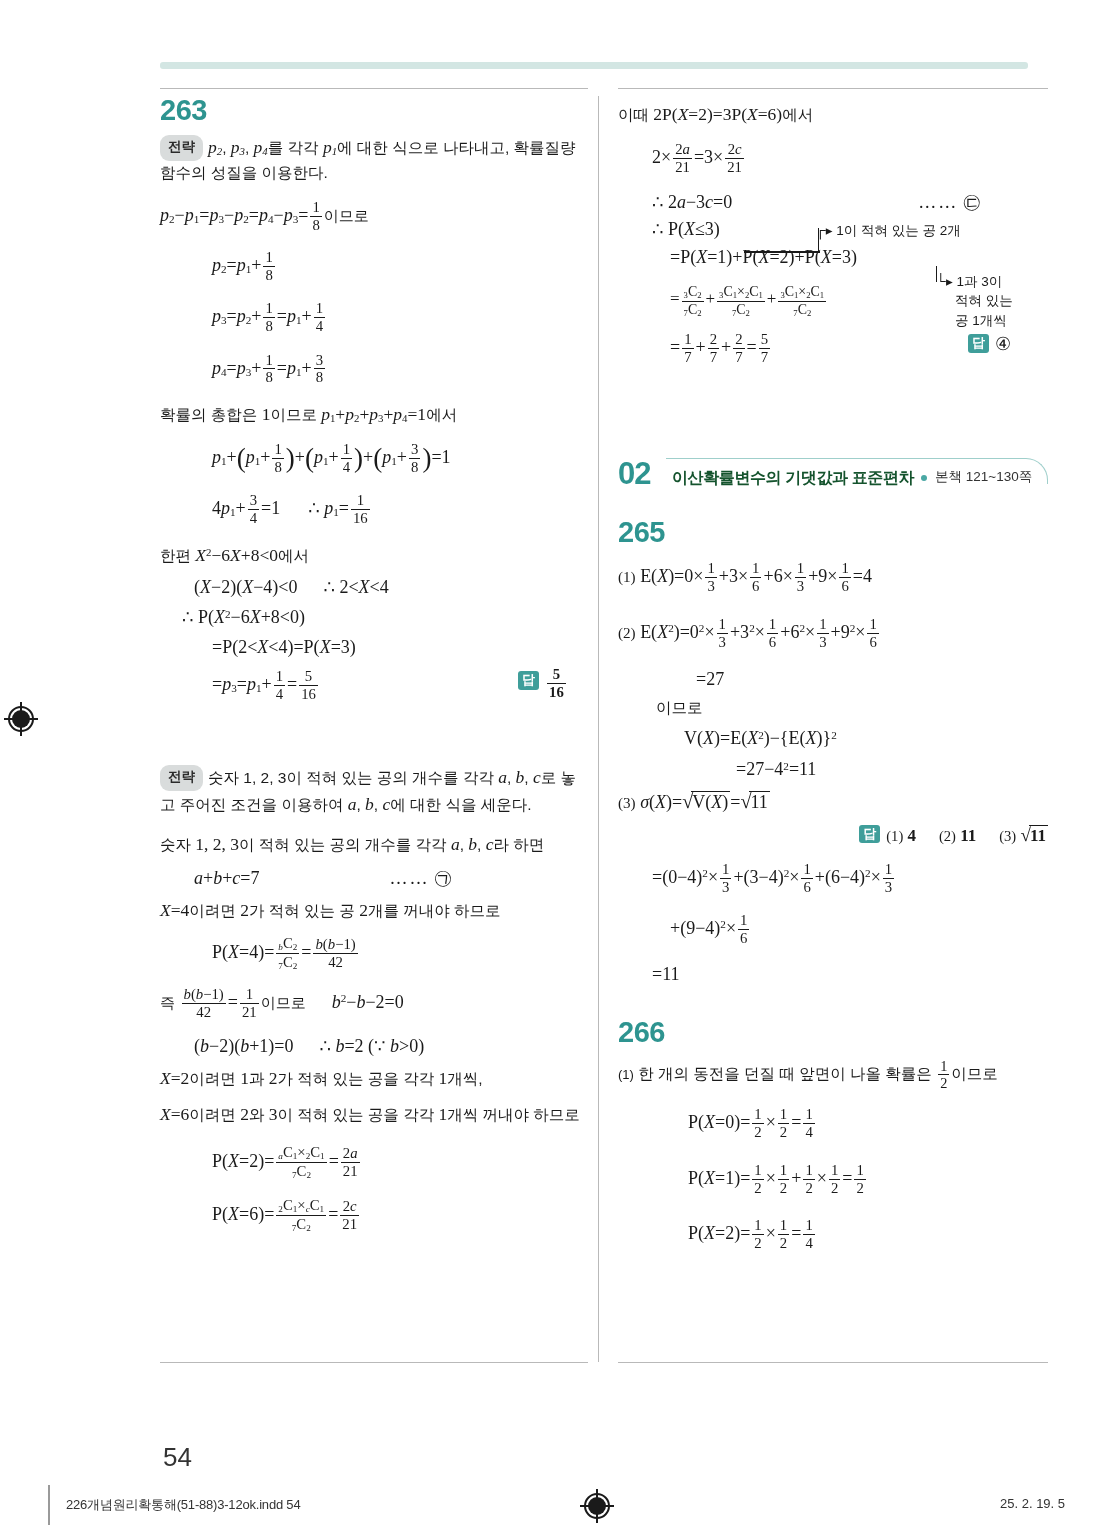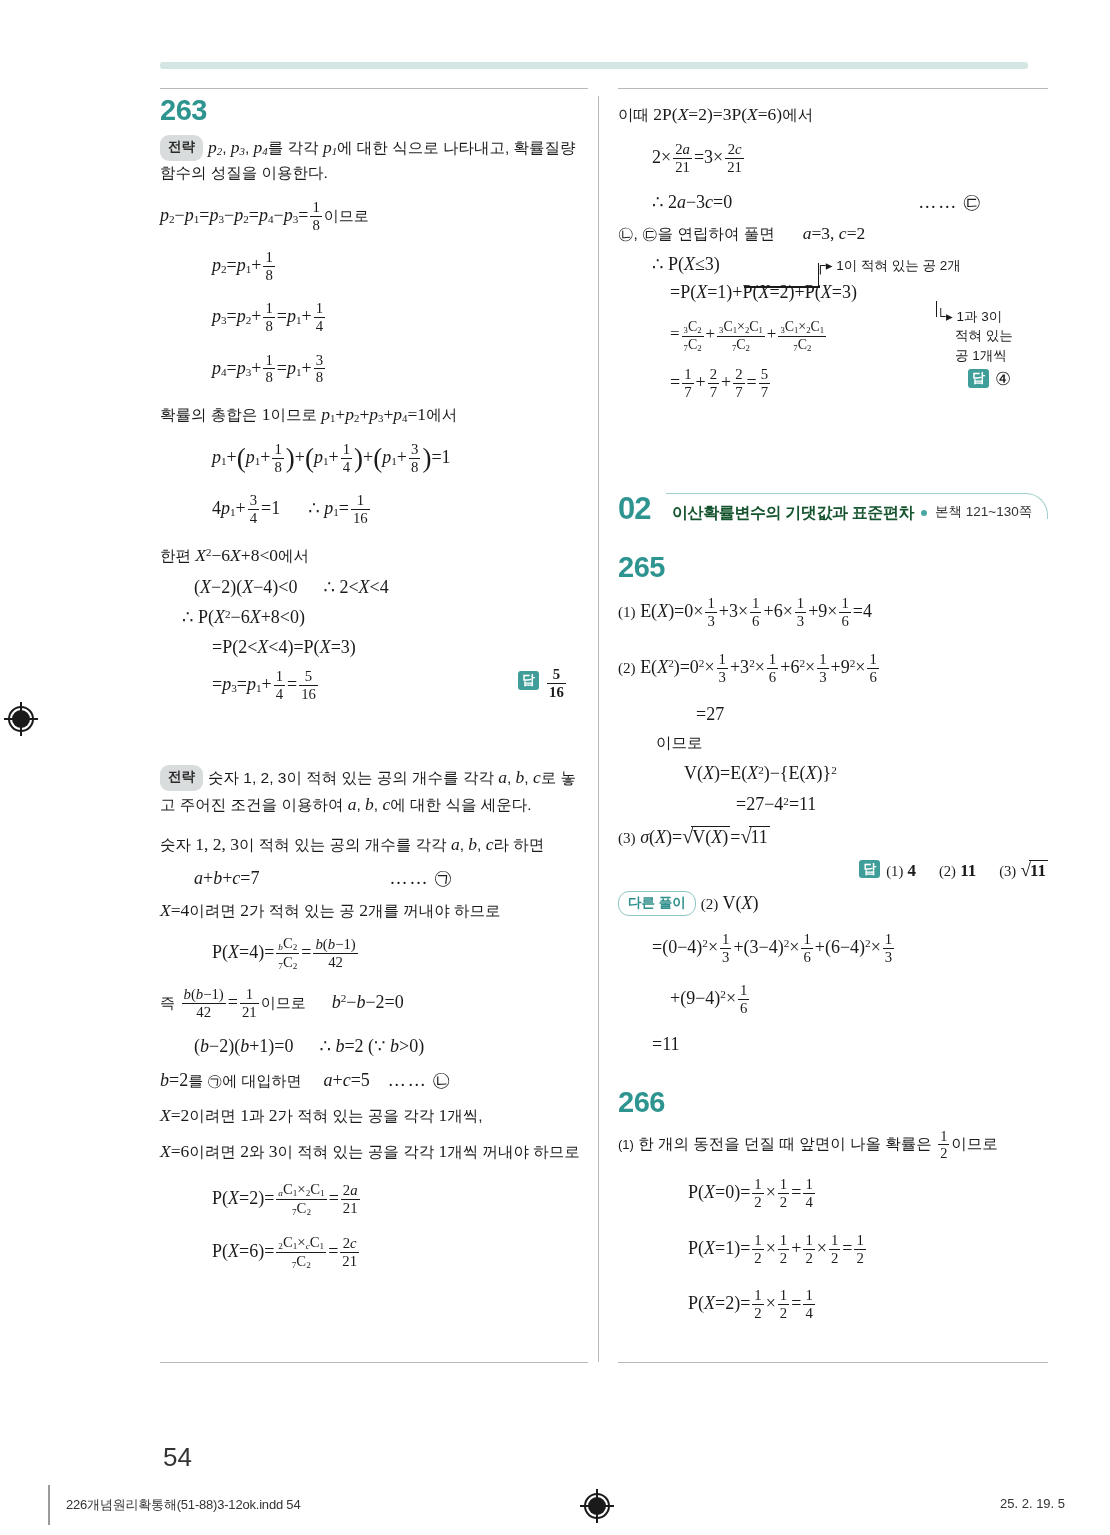--- a/index.html
+++ b/index.html
@@ -219,23 +219,20 @@
       </div>
 
       <div class="mline" style="margin-top:16px;margin-left:0;">
         <span class="ko" style="font-size:15px;">즉</span> <span class="fr"><span class="n"><span class="it">b</span>(<span class="it">b</span>−1)</span><span class="d">42</span></span>=<span class="fr"><span class="n">1</span><span class="d">21</span></span><span class="ko" style="font-size:15px;">이므로</span><span style="display:inline-block;width:26px;"></span><span class="it">b</span><sup>2</sup>−<span class="it">b</span>−2=0
       </div>
 
       <div class="mline ind1" style="margin-top:16px;">
         (<span class="it">b</span>−2)(<span class="it">b</span>+1)=0<span style="display:inline-block;width:26px;"></span>∴ <span class="it">b</span>=2 (∵ <span class="it">b</span>&gt;0)
       </div>
 
-      <div class="mline" style="margin-top:13px;">
-        <span class="it">b</span>=2<span class="ko" style="font-size:15px;">를 ㉠에 대입하면</span><span style="display:inline-block;width:22px;"></span><span class="it">a</span>+<span class="it">c</span>=5<span class="leader" style="margin-left:18px;">……</span> ㉡
-      </div>
 
       <div class="ko" style="line-height:1.72;">
         <span class="m it">X</span><span class="m">=2</span>이려면 <span class="m">1</span>과 <span class="m">2</span>가 적혀 있는 공을 각각 <span class="m">1</span>개씩,
       </div>
       <div class="ko" style="margin-top:2px;line-height:1.72;">
         <span class="m it">X</span><span class="m">=6</span>이려면 <span class="m">2</span>와 <span class="m">3</span>이 적혀 있는 공을 각각 <span class="m">1</span>개씩 꺼내야 하므로
       </div>
 
       <div class="mline ind2" style="margin-top:16px;">
         P(<span class="it">X</span>=2)=<span class="fr"><span class="n"><sub class="it">a</sub>C<sub>1</sub>×<sub>2</sub>C<sub>1</sub></span><span class="d"><sub>7</sub>C<sub>2</sub></span></span>=<span class="fr"><span class="n">2<span class="it">a</span></span><span class="d">21</span></span>
@@ -254,23 +251,20 @@
     </div>
 
     <div class="mline ind1" style="margin-top:14px;">
       2×<span class="fr"><span class="n">2<span class="it">a</span></span><span class="d">21</span></span>=3×<span class="fr"><span class="n">2<span class="it">c</span></span><span class="d">21</span></span>
     </div>
 
     <div class="mline ind1" style="margin-top:18px;">
       ∴ 2<span class="it">a</span>−3<span class="it">c</span>=0<span class="leader" style="margin-left:186px;">……</span> ㉢
     </div>
 
-    <div class="ko" style="margin-top:5px;">
-      ㉡, ㉢을 연립하여 풀면<span style="display:inline-block;width:28px;"></span><span class="m it">a</span><span class="m">=3, </span><span class="m it">c</span><span class="m">=2</span>
-    </div>
 
     <div style="position:relative;height:160px;margin-top:8px;">
       <div class="mline" style="margin:0;position:absolute;left:34px;top:0;">
         ∴ P(<span class="it">X</span>≤3)
       </div>
 
       <div class="annot" style="position:absolute;left:197px;top:0px;white-space:nowrap;">
         <span style="font-size:15px;">┌</span>▸ <span>1이 적혀 있는 공 2개</span>
       </div>
       <div style="position:absolute;left:200px;top:8px;width:1.4px;height:24px;background:#1a1a1a;"></div>
@@ -336,23 +330,20 @@
       </div>
 
       <div style="margin-top:12px;text-align:right;white-space:nowrap;">
         <span class="badge-answer">답</span><span style="font-family:'Liberation Serif',serif;font-size:17px;"><span style="font-size:.86em;">(1)</span> <b>4</b></span>
         <span style="display:inline-block;width:14px;"></span>
         <span style="font-family:'Liberation Serif',serif;font-size:17px;"><span style="font-size:.86em;">(2)</span> <b>11</b></span>
         <span style="display:inline-block;width:14px;"></span>
         <span style="font-family:'Liberation Serif',serif;font-size:17px;"><span style="font-size:.86em;">(3)</span> <span class="sqrt"><span class="rad">√</span><span class="bar"><b>11</b></span></span></span>
       </div>
 
-      <div style="margin-top:10px;">
-        <span class="badge-alt">다른 풀이</span><span style="font-family:'Liberation Serif',serif;font-size:18px;"><span style="font-size:.84em;">(2)</span> V(<span class="it">X</span>)</span>
-      </div>
 
       <div class="mline" style="margin-top:16px;margin-left:34px;">
         =(0−4)<sup>2</sup>×<span class="fr"><span class="n">1</span><span class="d">3</span></span>+(3−4)<sup>2</sup>×<span class="fr"><span class="n">1</span><span class="d">6</span></span>+(6−4)<sup>2</sup>×<span class="fr"><span class="n">1</span><span class="d">3</span></span>
       </div>
 
       <div class="mline" style="margin-top:18px;margin-left:52px;">
         +(9−4)<sup>2</sup>×<span class="fr"><span class="n">1</span><span class="d">6</span></span>
       </div>
 
       <div class="mline" style="margin-top:18px;margin-left:34px;">=11</div>

